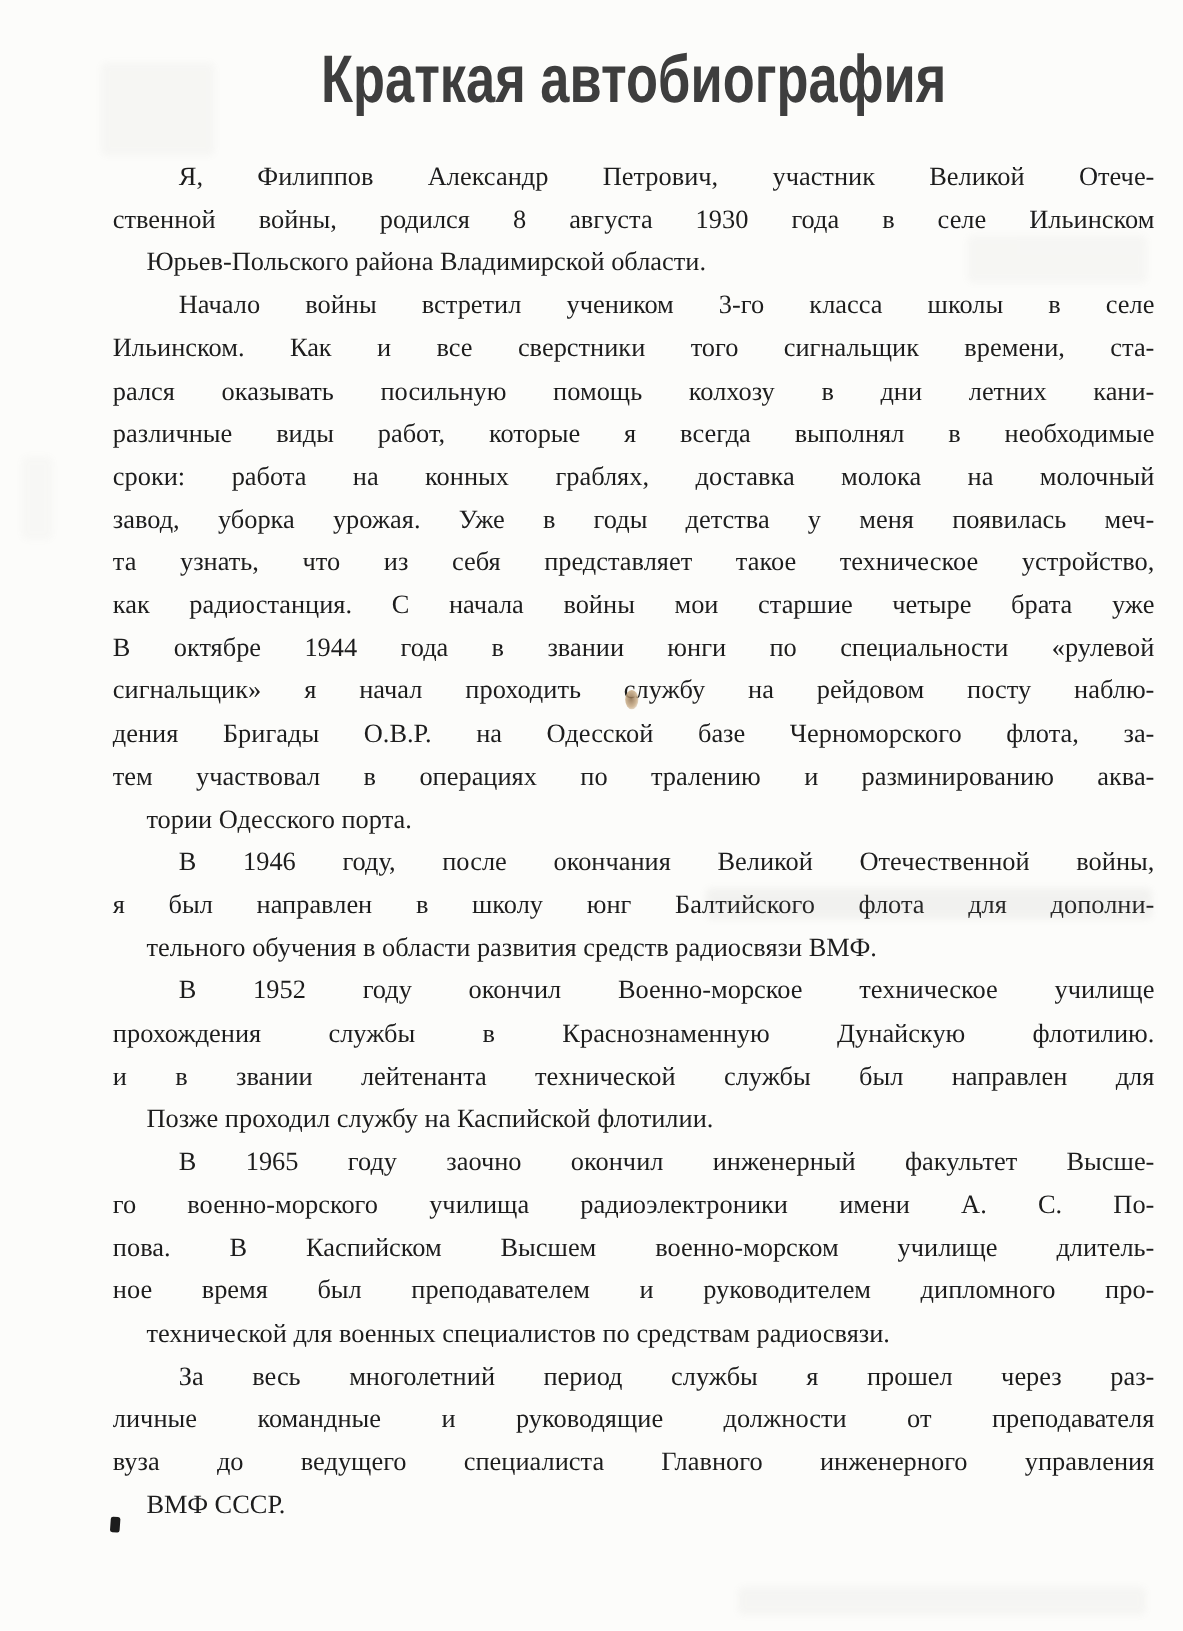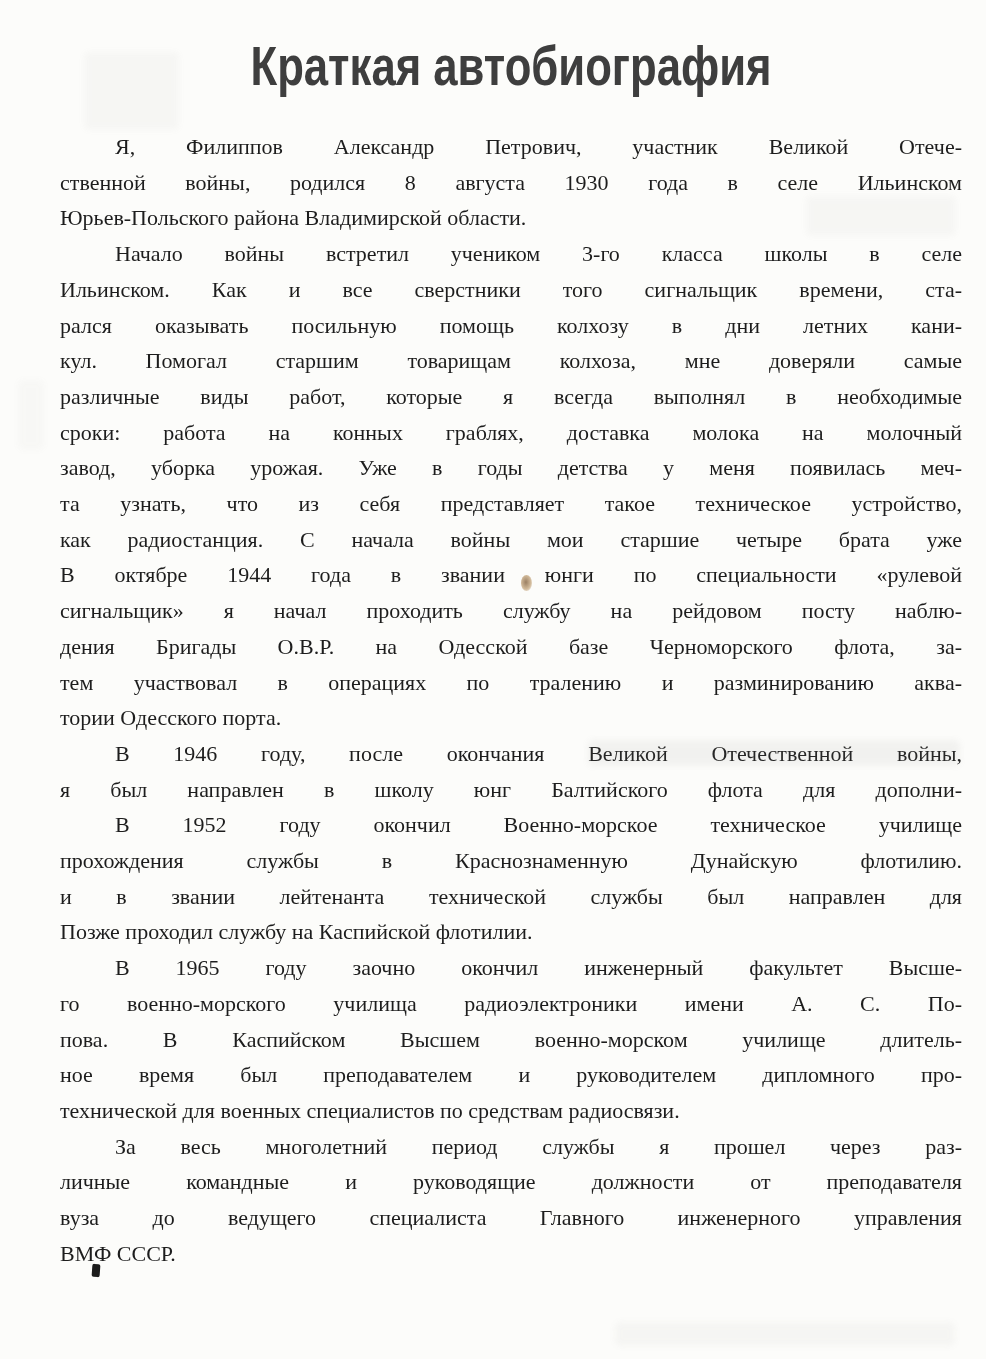--- a/index.html
+++ b/index.html
@@ -3,21 +3,21 @@
 <meta charset="utf-8">
 <style>
   html, body { margin: 0; padding: 0; background: #ffffff; }
 
   .page {
     position: relative;
     width: 986px;
     height: 1359px;
     box-sizing: border-box;
     background: var(--paper, #fcfcfa);
-    padding: 38px 24px 0 60px;
+    padding: 38px 24px 0 94px;
     overflow: hidden;
   }
 
   .title {
     margin: 0 0 35px 0;
     text-align: center;
     font-family: "Liberation Sans", sans-serif;
     font-weight: 700;
     font-size: 56px;
     line-height: 56px;
@@ -35,21 +35,21 @@
     font-size: 22px;
     line-height: 35.7px;
     color: var(--ink, #1d1d1d);
   }
   .para { margin: 0; }
   .ln {
     text-align: justify;
     text-align-last: justify;
   }
   .ln.first { text-indent: 55px; }
-  .ln.last  { text-align: left; text-align-last: left; }
+  .ln.last  { text-align: left; text-align-last: left; margin-left: 28px; }
 
   
   .artifact { position: absolute; pointer-events: none; }
   .speck {
     left: 521px; top: 575px; width: 11px; height: 16px;
     background: radial-gradient(ellipse at 45% 45%, #8a6a48 0%, #c9ad88 55%, rgba(201,173,136,0) 95%);
     border-radius: 50%;
     opacity: 0.85;
   }
   .ink-dash {
@@ -83,35 +83,35 @@
   <div class="doc-body">
       <div class="para">
         <div class="ln first">Я, Филиппов Александр Петрович, участник Великой Отече-</div>
         <div class="ln">ственной войны, родился 8 августа 1930 года в селе Ильинском</div>
         <div class="ln last">Юрьев-Польского района Владимирской области.</div>
       </div>
       <div class="para">
         <div class="ln first">Начало войны встретил учеником 3-го класса школы в селе</div>
         <div class="ln">Ильинском. Как и все сверстники того сигнальщик времени, ста-</div>
         <div class="ln">рался оказывать посильную помощь колхозу в дни летних кани-</div>
-        <div class="ln">кул. Помогал старшим товарищам колхоза, мне доверяли самые</div>
         <div class="ln">различные виды работ, которые я всегда выполнял в необходимые</div>
         <div class="ln">сроки: работа на конных граблях, доставка молока на молочный</div>
         <div class="ln">завод, уборка урожая. Уже в годы детства у меня появилась меч-</div>
         <div class="ln">та узнать, что из себя представляет такое техническое устройство,</div>
         <div class="ln">как радиостанция. С начала войны мои старшие четыре брата уже</div>
         <div class="ln">В октябре 1944 года в звании юнги по специальности «рулевой</div>
         <div class="ln">сигнальщик» я начал проходить службу на рейдовом посту наблю-</div>
         <div class="ln">дения Бригады О.В.Р. на Одесской базе Черноморского флота, за-</div>
         <div class="ln">тем участвовал в операциях по тралению и разминированию аква-</div>
         <div class="ln last">тории Одесского порта.</div>
       </div>
       <div class="para">
         <div class="ln first">В 1946 году, после окончания Великой Отечественной войны,</div>
         <div class="ln">я был направлен в школу юнг Балтийского флота для дополни-</div>
+        <div class="ln last">тельного обучения в области развития средств радиосвязи ВМФ.</div>
       </div>
       <div class="para">
         <div class="ln first">В 1952 году окончил Военно-морское техническое училище</div>
         <div class="ln">прохождения службы в Краснознаменную Дунайскую флотилию.</div>
         <div class="ln">и в звании лейтенанта технической службы был направлен для</div>
         <div class="ln last">Позже проходил службу на Каспийской флотилии.</div>
       </div>
       <div class="para">
         <div class="ln first">В 1965 году заочно окончил инженерный факультет Высше-</div>
         <div class="ln">го военно-морского училища радиоэлектроники имени А. С. По-</div>

